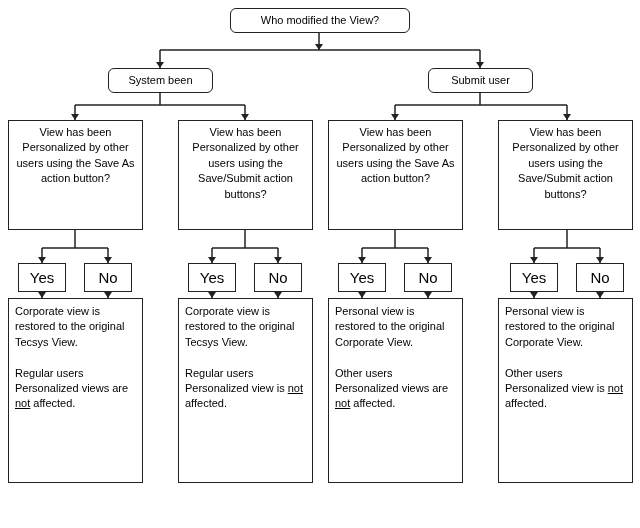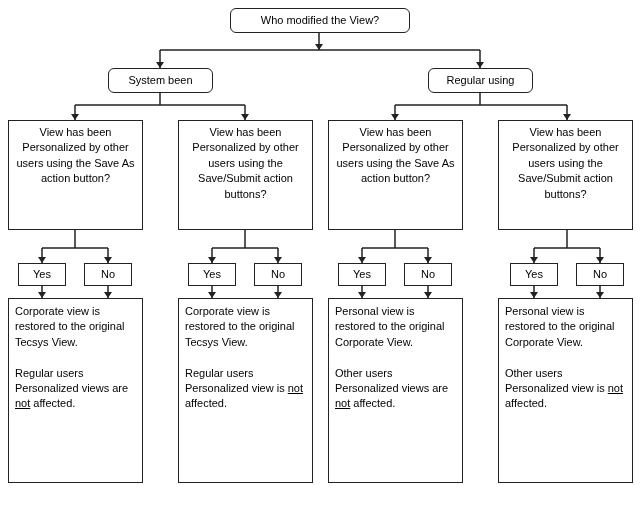--- a/index.html
+++ b/index.html
@@ -22,21 +22,21 @@
       border: 1.5px solid #222;
       background: #fff;
       text-align: center;
       padding: 4px 6px;
       line-height: 1.4;
     }
     .box-rounded {
       border-radius: 6px;
     }
     .small-box {
-      font-size: 11px;
+      font-size: 15px;
       padding: 3px 8px;
     }
     u { text-decoration: underline; }
 
     
     .lines-svg {
       position: absolute;
       top: 0; left: 0;
       width: 640px;
       height: 528px;
@@ -133,21 +133,21 @@
 
   <div class="box box-rounded" style="left:230px; top:8px; width:180px; min-height:22px;">
     <span>Who modified the View?</span>
   </div>
 
   <div class="box box-rounded" style="left:108px; top:68px; width:105px; min-height:20px;">
     <span>System been</span>
   </div>
 
   <div class="box box-rounded" style="left:428px; top:68px; width:105px; min-height:20px;">
-    <span>Regular using</span>
+    <span>Submit user</span>
   </div>
 
   <div class="box" style="left:8px; top:120px; width:135px; min-height:110px;">
     <span>View has been Personalized by other users using the Save As action button?</span>
   </div>
 
   <div class="box" style="left:178px; top:120px; width:135px; min-height:110px;">
     <span>View has been Personalized by other users using the Save/Submit action buttons?</span>
   </div>
 

